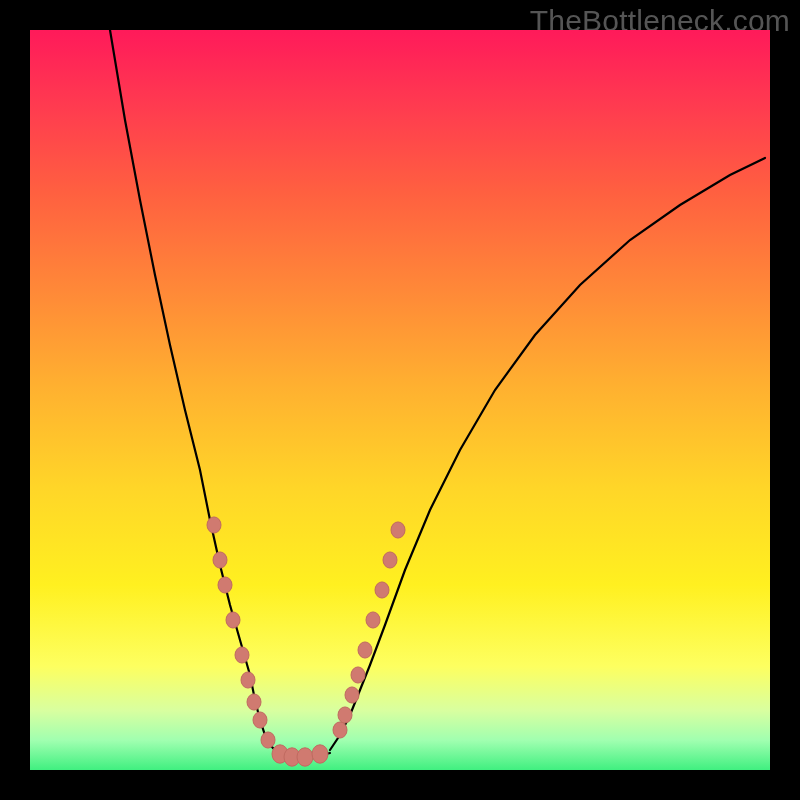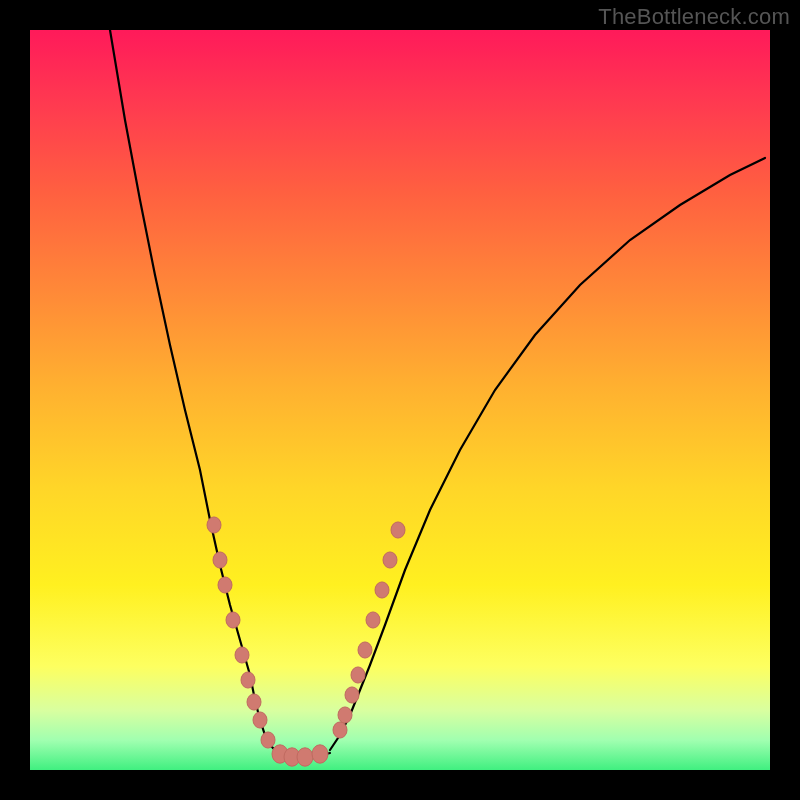--- a/index.html
+++ b/index.html
@@ -60,21 +60,21 @@
   .dot {
     fill: #d07a70;
     stroke: #c06a60;
     stroke-width: 1;
   }
   .watermark {
     position: absolute;
     top: 4px;
     right: 10px;
     color: #555;
-    font-size: 22px;
+    font-size: 30px;
     font-weight: 500;
     letter-spacing: 0.2px;
   }
 </style>
 </head>
 <body>
 
 <div class="canvas">
   <div class="watermark">TheBottleneck.com</div>
 

